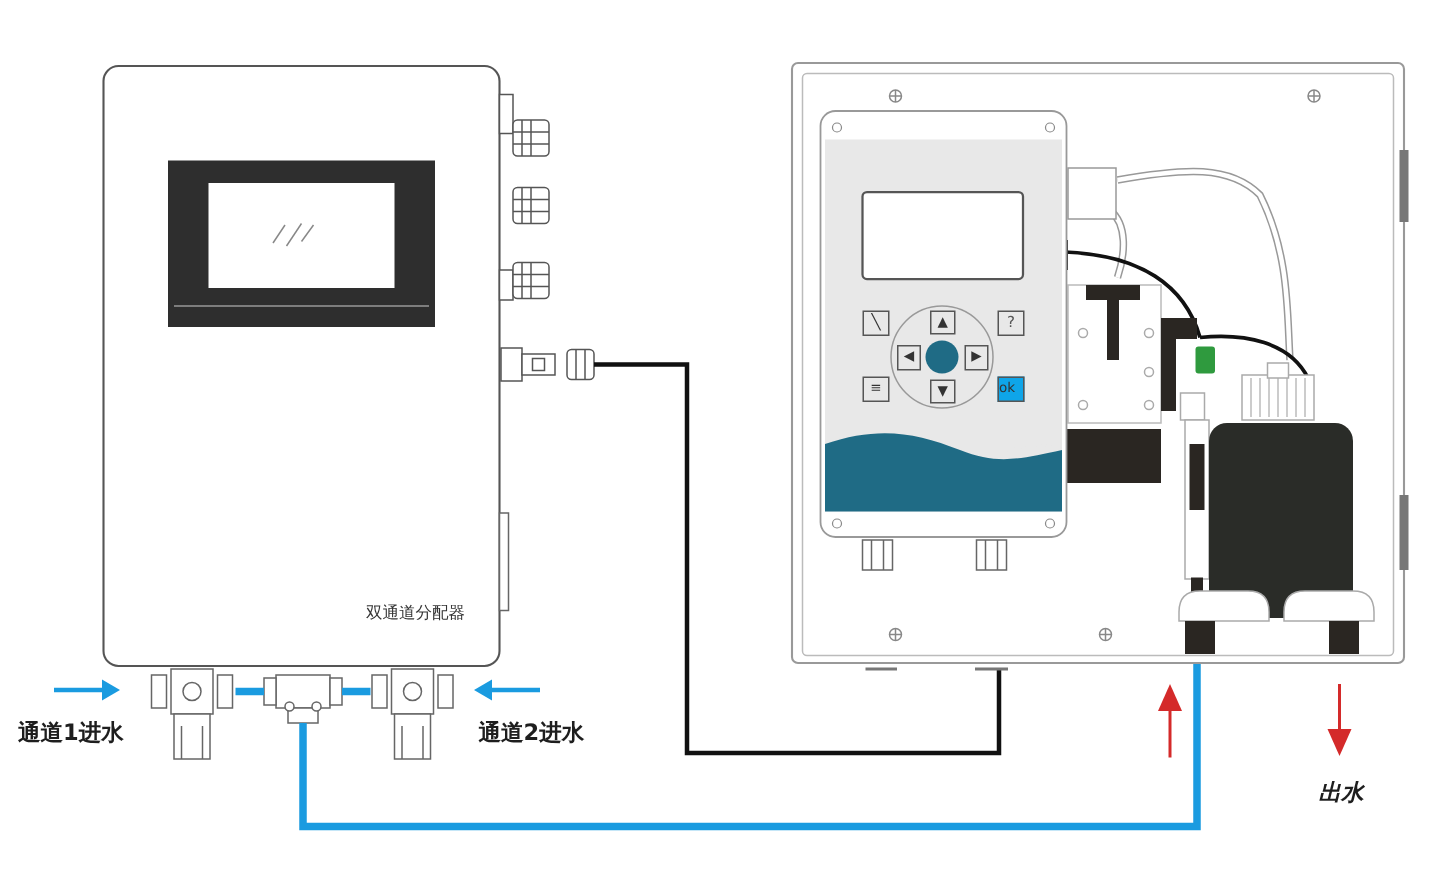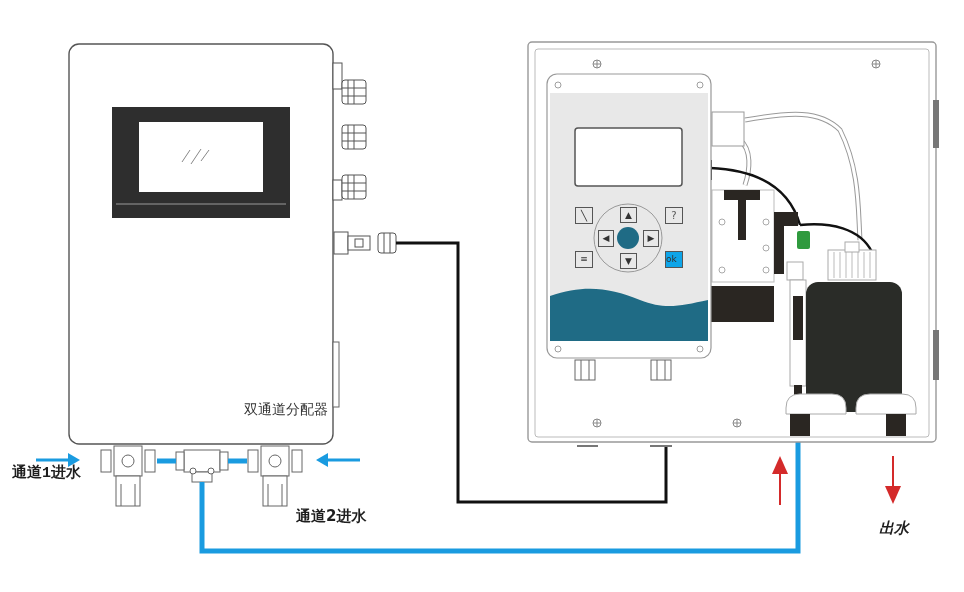--- a/index.html
+++ b/index.html
@@ -1,20 +1,20 @@
 <!DOCTYPE html>
 <html><head>
 <meta charset="utf-8">
 <style>
   html,body{margin:0;padding:0;}
   body{width:964px;height:592px;background:#ffffff;position:relative;overflow:hidden;font-family:"DejaVu Sans",sans-serif;}
   .abs{position:absolute;}
   svg{position:absolute;left:0;top:0;}
   .label{position:absolute;font-size:15px;color:#1e1e1e;font-weight:bold;white-space:nowrap;}
-  .small-label{position:absolute;font-size:14px;color:#333;white-space:nowrap;}
+  .small-label{position:absolute;font-size:11px;color:#333;white-space:nowrap;}
 </style>
 </head>
 <body>
 
 <svg width="964" height="592" viewBox="0 0 964 592">
 
   <g>
     <rect x="69" y="44" width="264" height="400" rx="10" fill="#fff" stroke="#555" stroke-width="1.4"></rect>
 
     <rect x="112" y="107" width="178" height="111" fill="#2e2e2e"></rect>
@@ -219,15 +219,15 @@
   <div class="abs" style="left:665px;top:207px;width:16px;height:15px;border:1.5px solid #555;background:#e8e8e8;font-size:10px;line-height:15px;text-align:center;color:#555;">?</div>
   <div class="abs" style="left:575px;top:251px;width:16px;height:15px;border:1.5px solid #555;background:#e8e8e8;font-size:9px;line-height:15px;text-align:center;color:#333;">≡</div>
   <div class="abs" style="left:665px;top:251px;width:16px;height:15px;border:1.5px solid #555;background:#0ea5e9;font-size:9px;line-height:15px;text-align:left;color:#333;">ok</div>
   <div class="abs" style="left:620px;top:207px;width:15px;height:14px;border:1.5px solid #555;background:#e8e8e8;font-size:9px;line-height:14px;text-align:center;color:#333;">▲</div>
   <div class="abs" style="left:620px;top:253px;width:15px;height:14px;border:1.5px solid #555;background:#e8e8e8;font-size:9px;line-height:14px;text-align:center;color:#333;">▼</div>
   <div class="abs" style="left:598px;top:230px;width:14px;height:15px;border:1.5px solid #555;background:#e8e8e8;font-size:9px;line-height:15px;text-align:center;color:#333;">◀</div>
   <div class="abs" style="left:643px;top:230px;width:14px;height:15px;border:1.5px solid #555;background:#e8e8e8;font-size:9px;line-height:15px;text-align:center;color:#333;">▶</div>
 </div>
 
 <div class="small-label" style="left:244px;top:401px;">双通道分配器</div>
-<div class="label" style="left:12px;top:463px;font-family:Liberation Mono, monospace;">通道1进水</div>
-<div class="label" style="left:296px;top:479px;margin-top:28px;">通道2进水</div>
+<div class="label" style="left:12px;top:479px;">通道1进水</div>
+<div class="label" style="left:319px;top:479px;">通道2进水</div>
 <div class="label" style="left:879px;top:519px;font-style:italic;">出水</div>
 
 </body></html>

